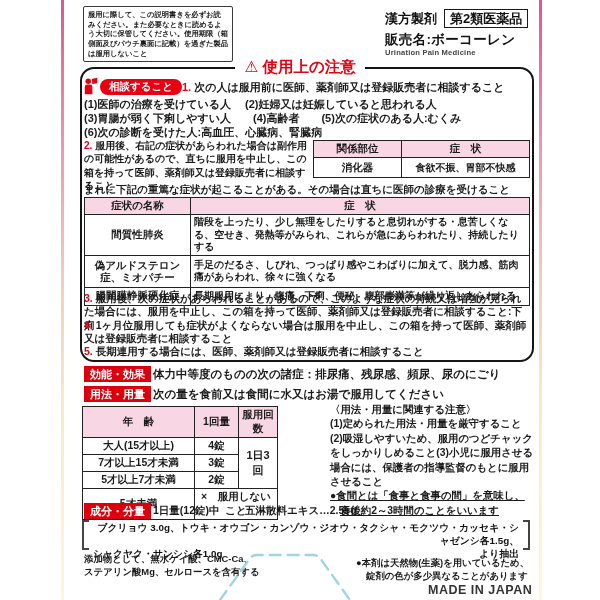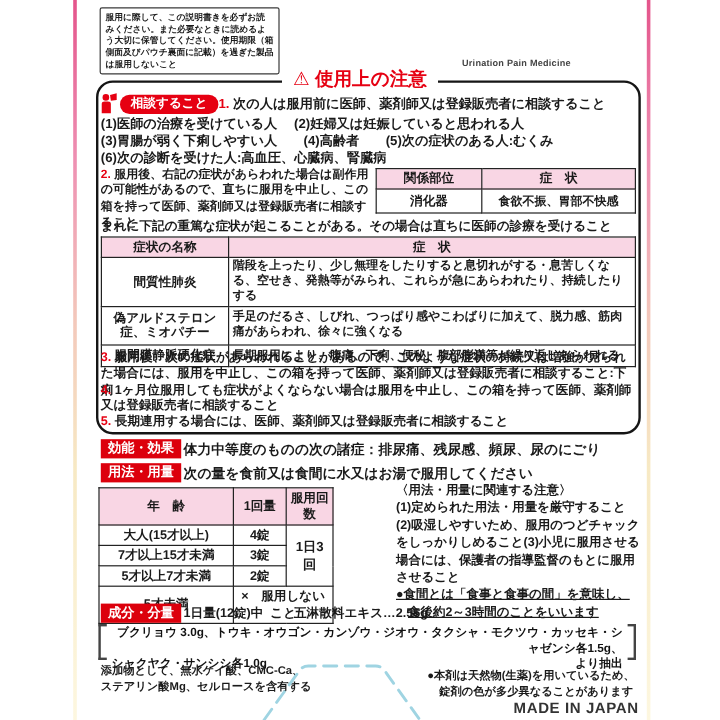--- a/index.html
+++ b/index.html
@@ -59,20 +59,25 @@
 <body>
 
 <div id="stage">
 
   <div class="edge" style="left:61px"></div>
   <div class="edge" style="left:539px"></div>
 
   <div class="abs top-note">服用に際して、この説明書きを必ずお読みください。また必要なときに読めるよう大切に保管してください。使用期限（箱側面及びパウチ裏面に記載）を過ぎた製品は服用しないこと</div>
 
 
+  <div class="abs class-row">
+    <span class="class-type">漢方製剤</span>
+    <span class="class-box">第2類医薬品</span>
+  </div>
+  <div class="abs brand">販売名:ボーコーレン</div>
   <div class="abs brand-en">Urination Pain Medicine</div>
 
   <div class="abs main-box"></div>
   <div class="abs main-title">
     <span class="inner"><span>⚠</span> <span>使用上の注意</span></span>
   </div>
 
   <svg class="abs" style="left:84px;top:77px" width="14" height="18" viewBox="0 0 20 26">
     <path d="M11,3 L19,1 L19,9 L12,10 Z" fill="#e60012"></path>
     <circle cx="6" cy="6" r="4" fill="#e60012"></circle>

